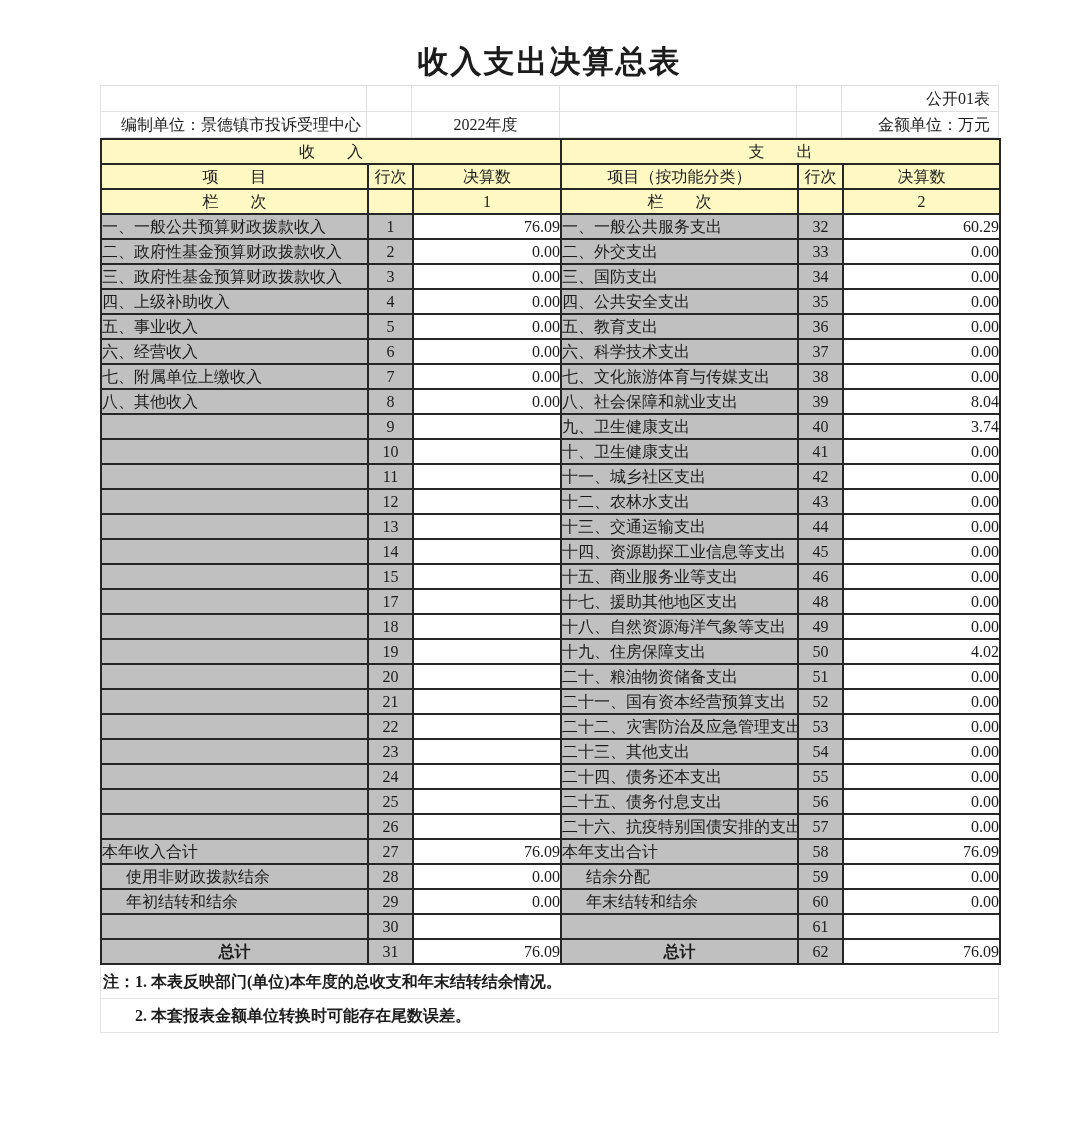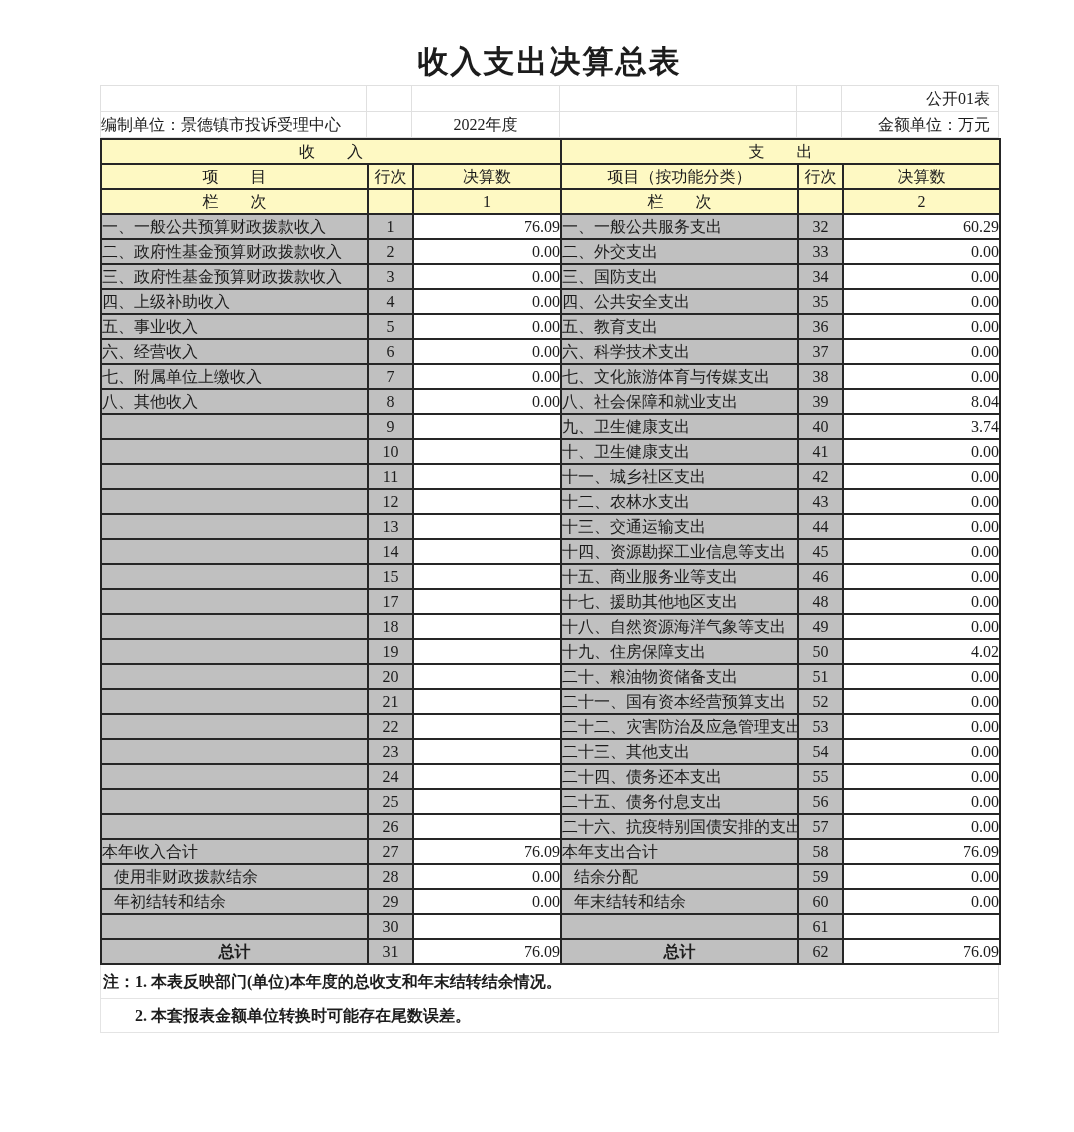--- a/index.html
+++ b/index.html
@@ -14,36 +14,36 @@
     font-size:31px;font-weight:bold;text-align:center;letter-spacing:2px;
   }
   
   .meta-grid{display:grid;grid-template-columns:267px 45px 148px 237px 45px 157px;}
   .meta-grid .mcell{
     border-right:1px solid #e0e0e0;border-bottom:1px solid #e0e0e0;
     font-size:16px;line-height:25px;height:25px;white-space:nowrap;overflow:visible;
   }
   .meta-grid .mcell:first-child{border-left:1px solid #e0e0e0;}
   .meta-grid.first .mcell{border-top:1px solid #e0e0e0;}
-  .m-left{text-align:left;padding-left:0;}
+  .m-left{text-align:left;padding-left:20px;}
   .m-center{text-align:center;}
   .m-right{text-align:right;padding-right:8px;}
 
   
   table.main{
     border-collapse:collapse;table-layout:fixed;width:899px;
     font-size:16px;
   }
   table.main td{
     border:2px solid #262626;height:23px;line-height:23px;
     padding:0;white-space:nowrap;overflow:hidden;
   }
   td.hdr{background:#fef9c3;text-align:center;}
   td.label{background:#c0c0c0;text-align:left;padding-left:4px;}
-  td.label.indent{padding-left:12px;}
+  td.label.indent{padding-left:24px;}
   td.label.total{text-align:center;font-weight:bold;padding-left:0;}
   td.rowno{background:#c0c0c0;text-align:center;}
   td.val{background:#ffffff;text-align:right;padding-right:4px;}
   td.mid{border-left-width:3px;}
 
   
   .notes{border-left:1px solid #e4e4e4;border-right:1px solid #e4e4e4;}
   .note-line{
     font-size:16px;height:33px;line-height:33px;border-bottom:1px solid #e4e4e4;
     text-align:left;white-space:nowrap;font-weight:bold;

